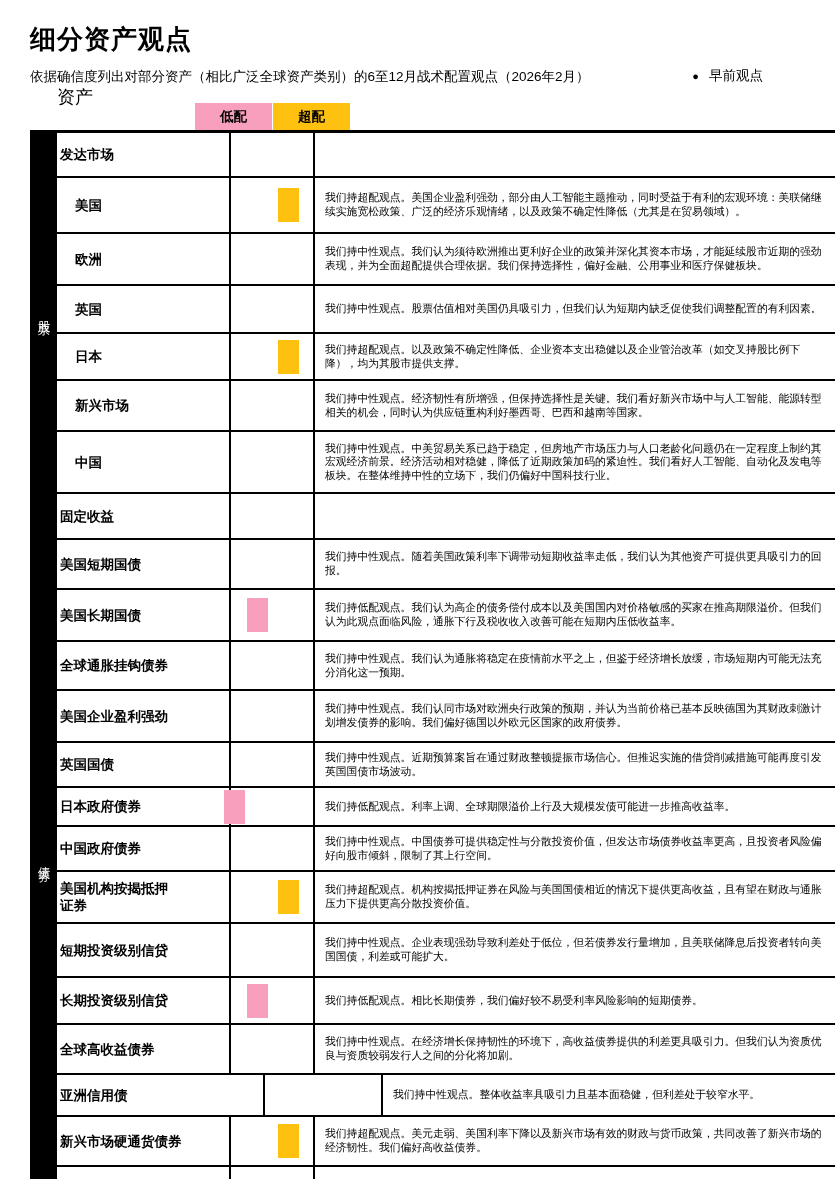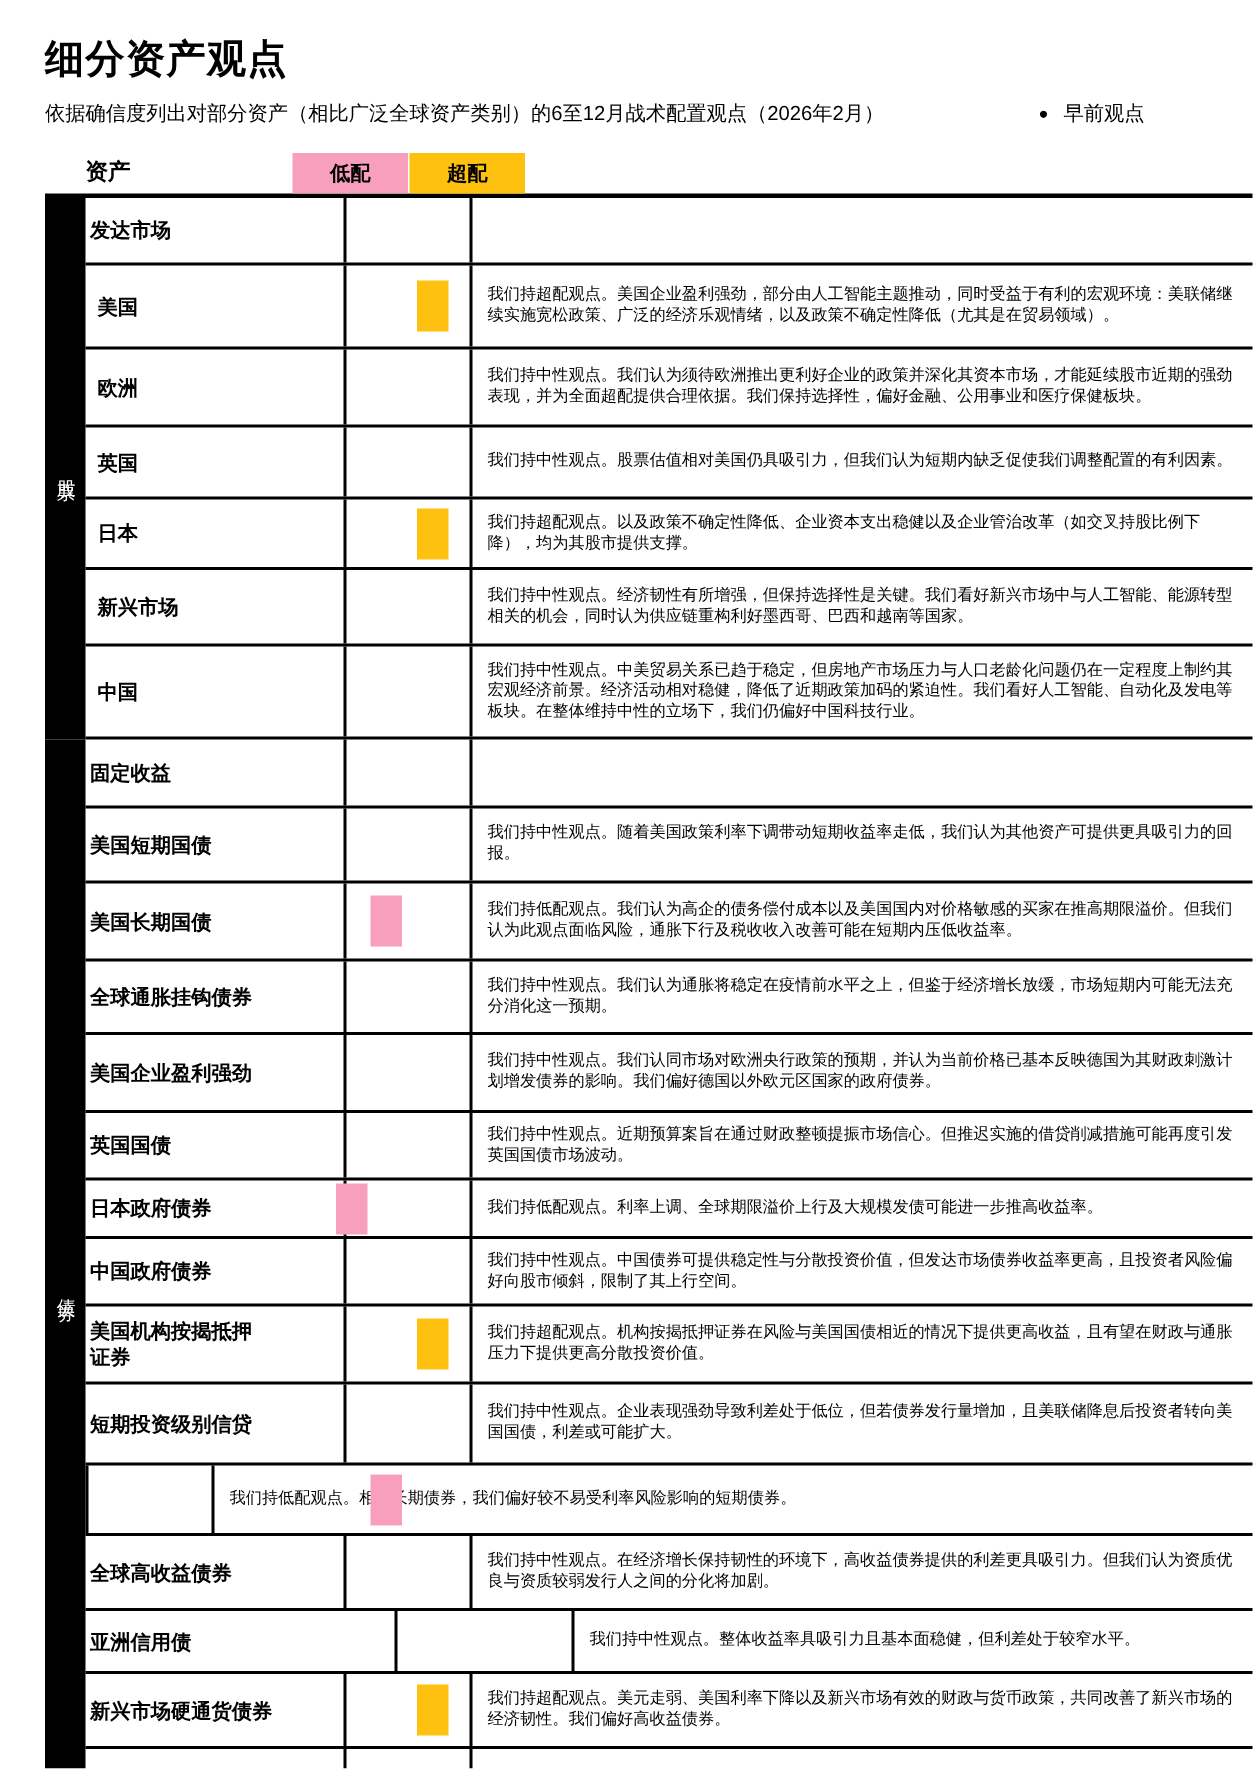--- a/index.html
+++ b/index.html
@@ -9,36 +9,36 @@
   
   .title{font-size:26px;font-weight:bold;letter-spacing:1px;margin:8px 0 10px 0;}
   .subtitle-row{position:relative;margin-bottom:16px;}
   .subtitle{font-size:13.5px;}
   .legend{position:absolute;right:72px;top:0;display:flex;align-items:center;gap:10px;}
   .legend .dot{font-size:11px;line-height:13px;}
   .legend .lbl{font-size:13.5px;}
 
   
   .cols-header{display:flex;align-items:flex-end;margin-left:27px;height:28px;}
-  .cols-header .asset-col{width:138px;font-size:15px;font-weight:bold;padding-bottom:5px;}
+  .cols-header .asset-col{width:138px;font-size:18px;font-weight:normal;padding-bottom:21px;}
   .hdr-box{width:77px;height:27px;display:flex;align-items:center;justify-content:center;
            font-size:13.5px;font-weight:bold;}
   .hdr-box.uw{background:#F99FBE;}
   .hdr-box.ow{background:#FEC110;margin-left:1px;}
 
   
   .table{border-top:3px solid #000;width:805px;}
   .group{display:flex;}
   .side-bar{width:27px;background:#000;display:flex;align-items:center;justify-content:center;}
   .side-label{writing-mode:vertical-rl;color:#fff;font-size:12.5px;letter-spacing:3px;}
   .rows{flex:1;display:flex;flex-direction:column;}
   .row{position:relative;display:flex;border-bottom:2px solid #000;align-items:stretch;}
   .name-cell{width:172px;box-sizing:border-box;padding:8px 6px 8px 3px;display:flex;align-items:center;}
   .name-cell .nm{font-size:13.5px;font-weight:bold;white-space:pre-line;max-width:132px;line-height:17px;}
-  .row.indented .name-cell{padding-left:8px;}
+  .row.indented .name-cell{padding-left:18px;}
   .ind-cell{width:84px;box-sizing:border-box;border-left:2px solid #000;}
   .cmt-cell{flex:1;box-sizing:border-box;border-left:2px solid #000;padding:6px 10px 6px 10px;
             font-size:10.8px;line-height:13.6px;display:flex;align-items:center;}
   .cmt-cell .txt{width:100%;}
   .view-box{position:absolute;top:50%;transform:translateY(-50%);width:21px;height:34px;}
   .view-box.over{background:#FEC110;}
   .view-box.under{background:#F99FBE;}
   .view-box.over.lv1{left:221px;}
   .view-box.under.lv1{left:190px;}
   .view-box.under.lv2{left:167px;}
@@ -260,20 +260,23 @@
       <span class="nm">短期投资级别信贷</span>
     </div>
     <div class="ind-cell"></div>
     <div class="cmt-cell">
       <span class="txt">我们持中性观点。企业表现强劲导致利差处于低位，但若债券发行量增加，且美联储降息后投资者转向美国国债，利差或可能扩大。</span>
     </div>
 
   </div>
 
   <div class="row" style="min-height: 45px;">
+    <div class="name-cell">
+      <span class="nm">长期投资级别信贷</span>
+    </div>
     <div class="ind-cell"></div>
     <div class="cmt-cell">
       <span class="txt">我们持低配观点。相比长期债券，我们偏好较不易受利率风险影响的短期债券。</span>
     </div>
     <div class="view-box under lv1"></div>
   </div>
 
   <div class="row" style="min-height: 48px;">
     <div class="name-cell">
       <span class="nm">全球高收益债券</span>

